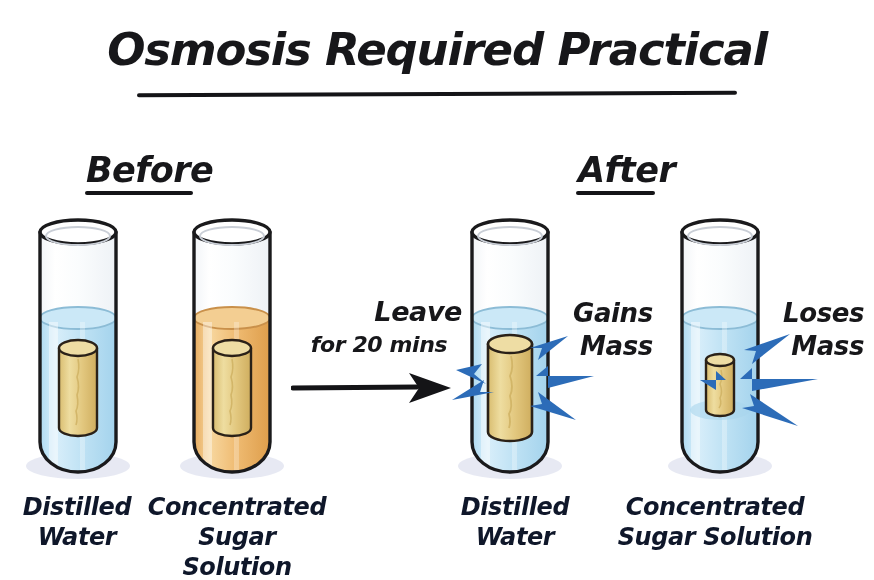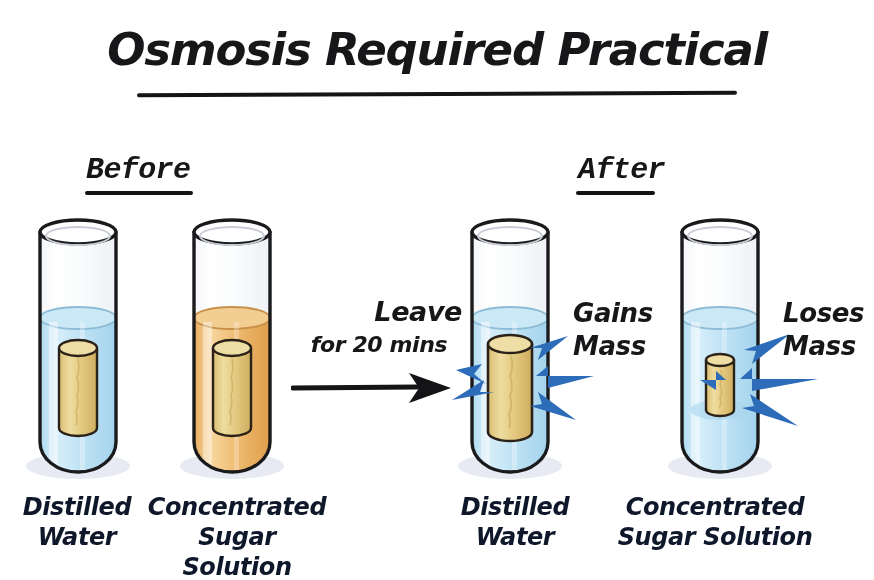--- a/index.html
+++ b/index.html
@@ -51,26 +51,25 @@
     top: 92px;
     width: 600px;
     height: 4px;
     background: #141417;
     border-radius: 3px;
     transform: rotate(-0.25deg);
   }
 
   .section-head {
     position: absolute;
-    font-size: 30px;
+    font-size: 35px;
     line-height: 36px;
     font-style: italic;
     font-weight: 700;
     letter-spacing: -0.6px;
-    font-family: Liberation Mono, monospace;
   }
   .section-rule {
     position: absolute;
     height: 3.5px;
     background: #141417;
     border-radius: 3px;
   }
 
   #before-head { left: 86px; top: 152px; }
   #before-rule { left: 85px; top: 191px; width: 108px; }
@@ -107,21 +106,21 @@
   }
 
   
   .callout {
     position: absolute;
     font-size: 26px;
     line-height: 33px;
     font-style: italic;
     font-weight: 600;
     letter-spacing: -0.4px;
-    text-align: left;
+    text-align: right;
   }
   #gains-label { left: 573px; top: 297px; }
   #loses-label { left: 783px; top: 297px; }
 
   
   .caption {
     position: absolute;
     font-size: 24px;
     line-height: 30px;
     font-style: italic;

